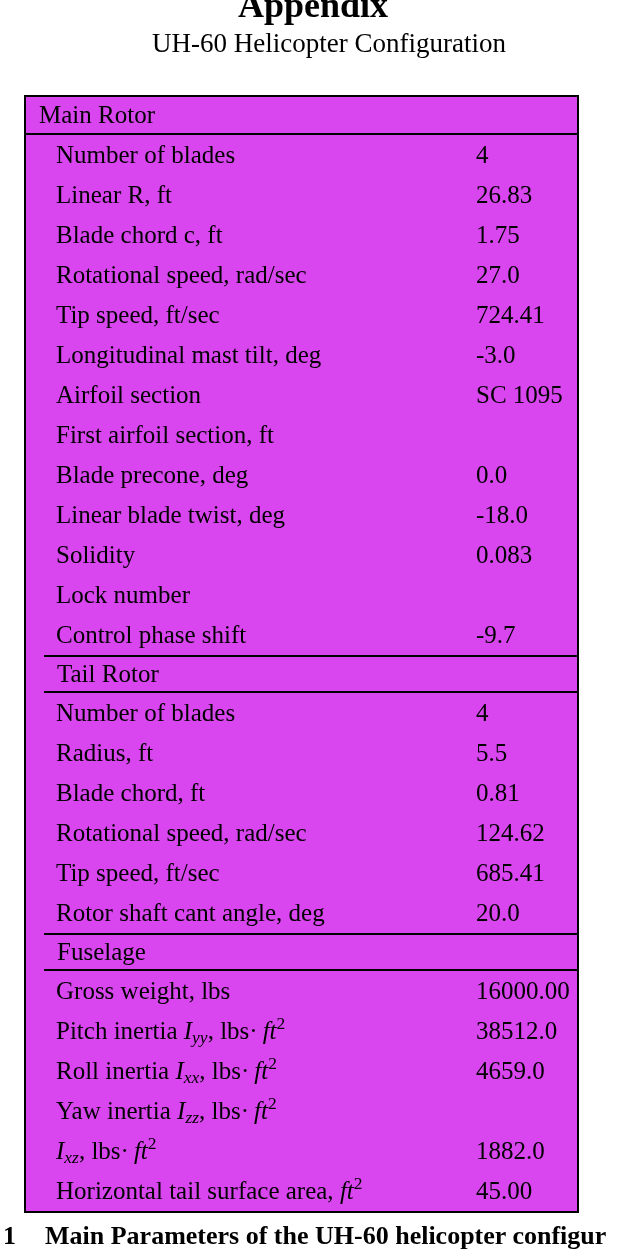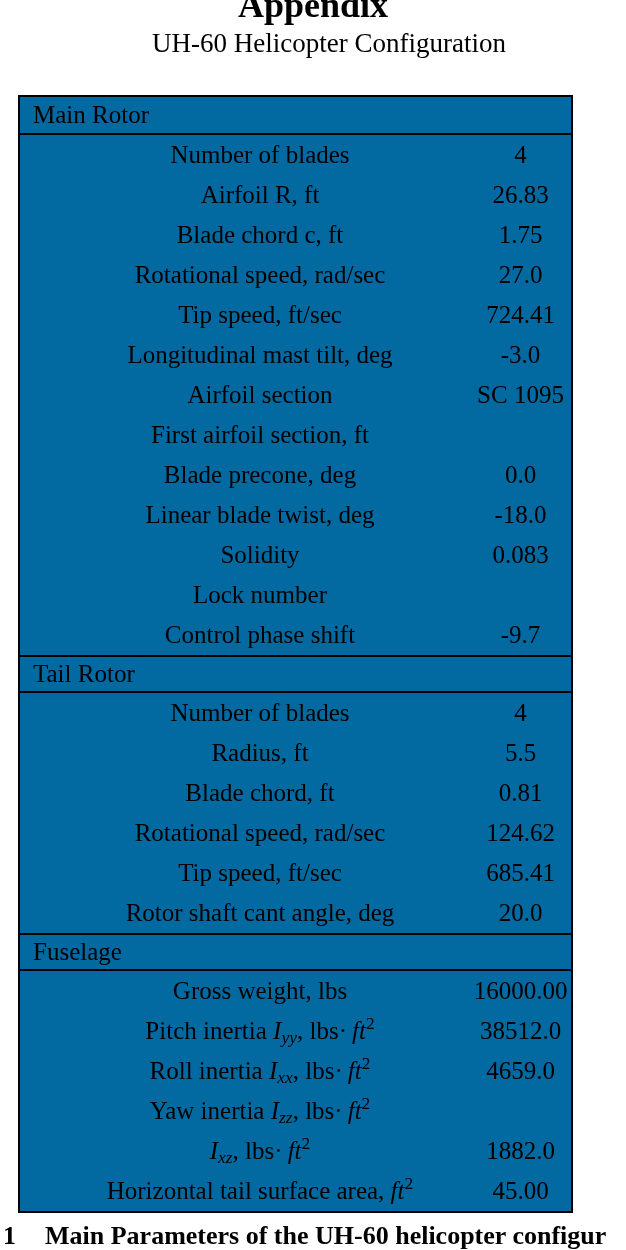--- a/index.html
+++ b/index.html
@@ -34,39 +34,39 @@
     width: 626px;
     margin: 0;
     text-align: center;
     font-size: 27px;
     font-weight: normal;
     line-height: 1.1;
     white-space: nowrap;
   }
   .config-table {
     position: absolute;
-    left: 18px;
+    left: 24px;
     top: 95px;
     width: 551px;
     border: 2px solid #000000;
-    background: #0369a1;
-    text-align: center;
+    background: #d946ef;
   }
   .section-header {
     height: 36px;
     display: flex;
     align-items: center;
     padding-left: 13px;
     font-size: 25px;
     border-bottom: 2px solid #000000;
     box-sizing: content-box;
   }
   .section:not(:first-child) .section-header {
     border-top: 2px solid #000000;
     height: 34px;
+    margin-left: 18px;
   }
   .row {
     height: 40px;
     display: grid;
     grid-template-columns: 420px 1fr;
     align-items: center;
     padding-left: 30px;
     font-size: 25px;
   }
   .cell {
@@ -105,21 +105,21 @@
 <h2 class="page-subtitle">UH-60 Helicopter Configuration</h2>
 
 <div class="config-table" id="config-table">
     <div class="section">
       <div class="section-header">Main Rotor</div>
       <div class="row">
         <div class="cell label">Number of blades</div>
         <div class="cell value">4</div>
       </div>
       <div class="row">
-        <div class="cell label">Airfoil R, ft</div>
+        <div class="cell label">Linear R, ft</div>
         <div class="cell value">26.83</div>
       </div>
       <div class="row">
         <div class="cell label">Blade chord c, ft</div>
         <div class="cell value">1.75</div>
       </div>
       <div class="row">
         <div class="cell label">Rotational speed, rad/sec</div>
         <div class="cell value">27.0</div>
       </div>

